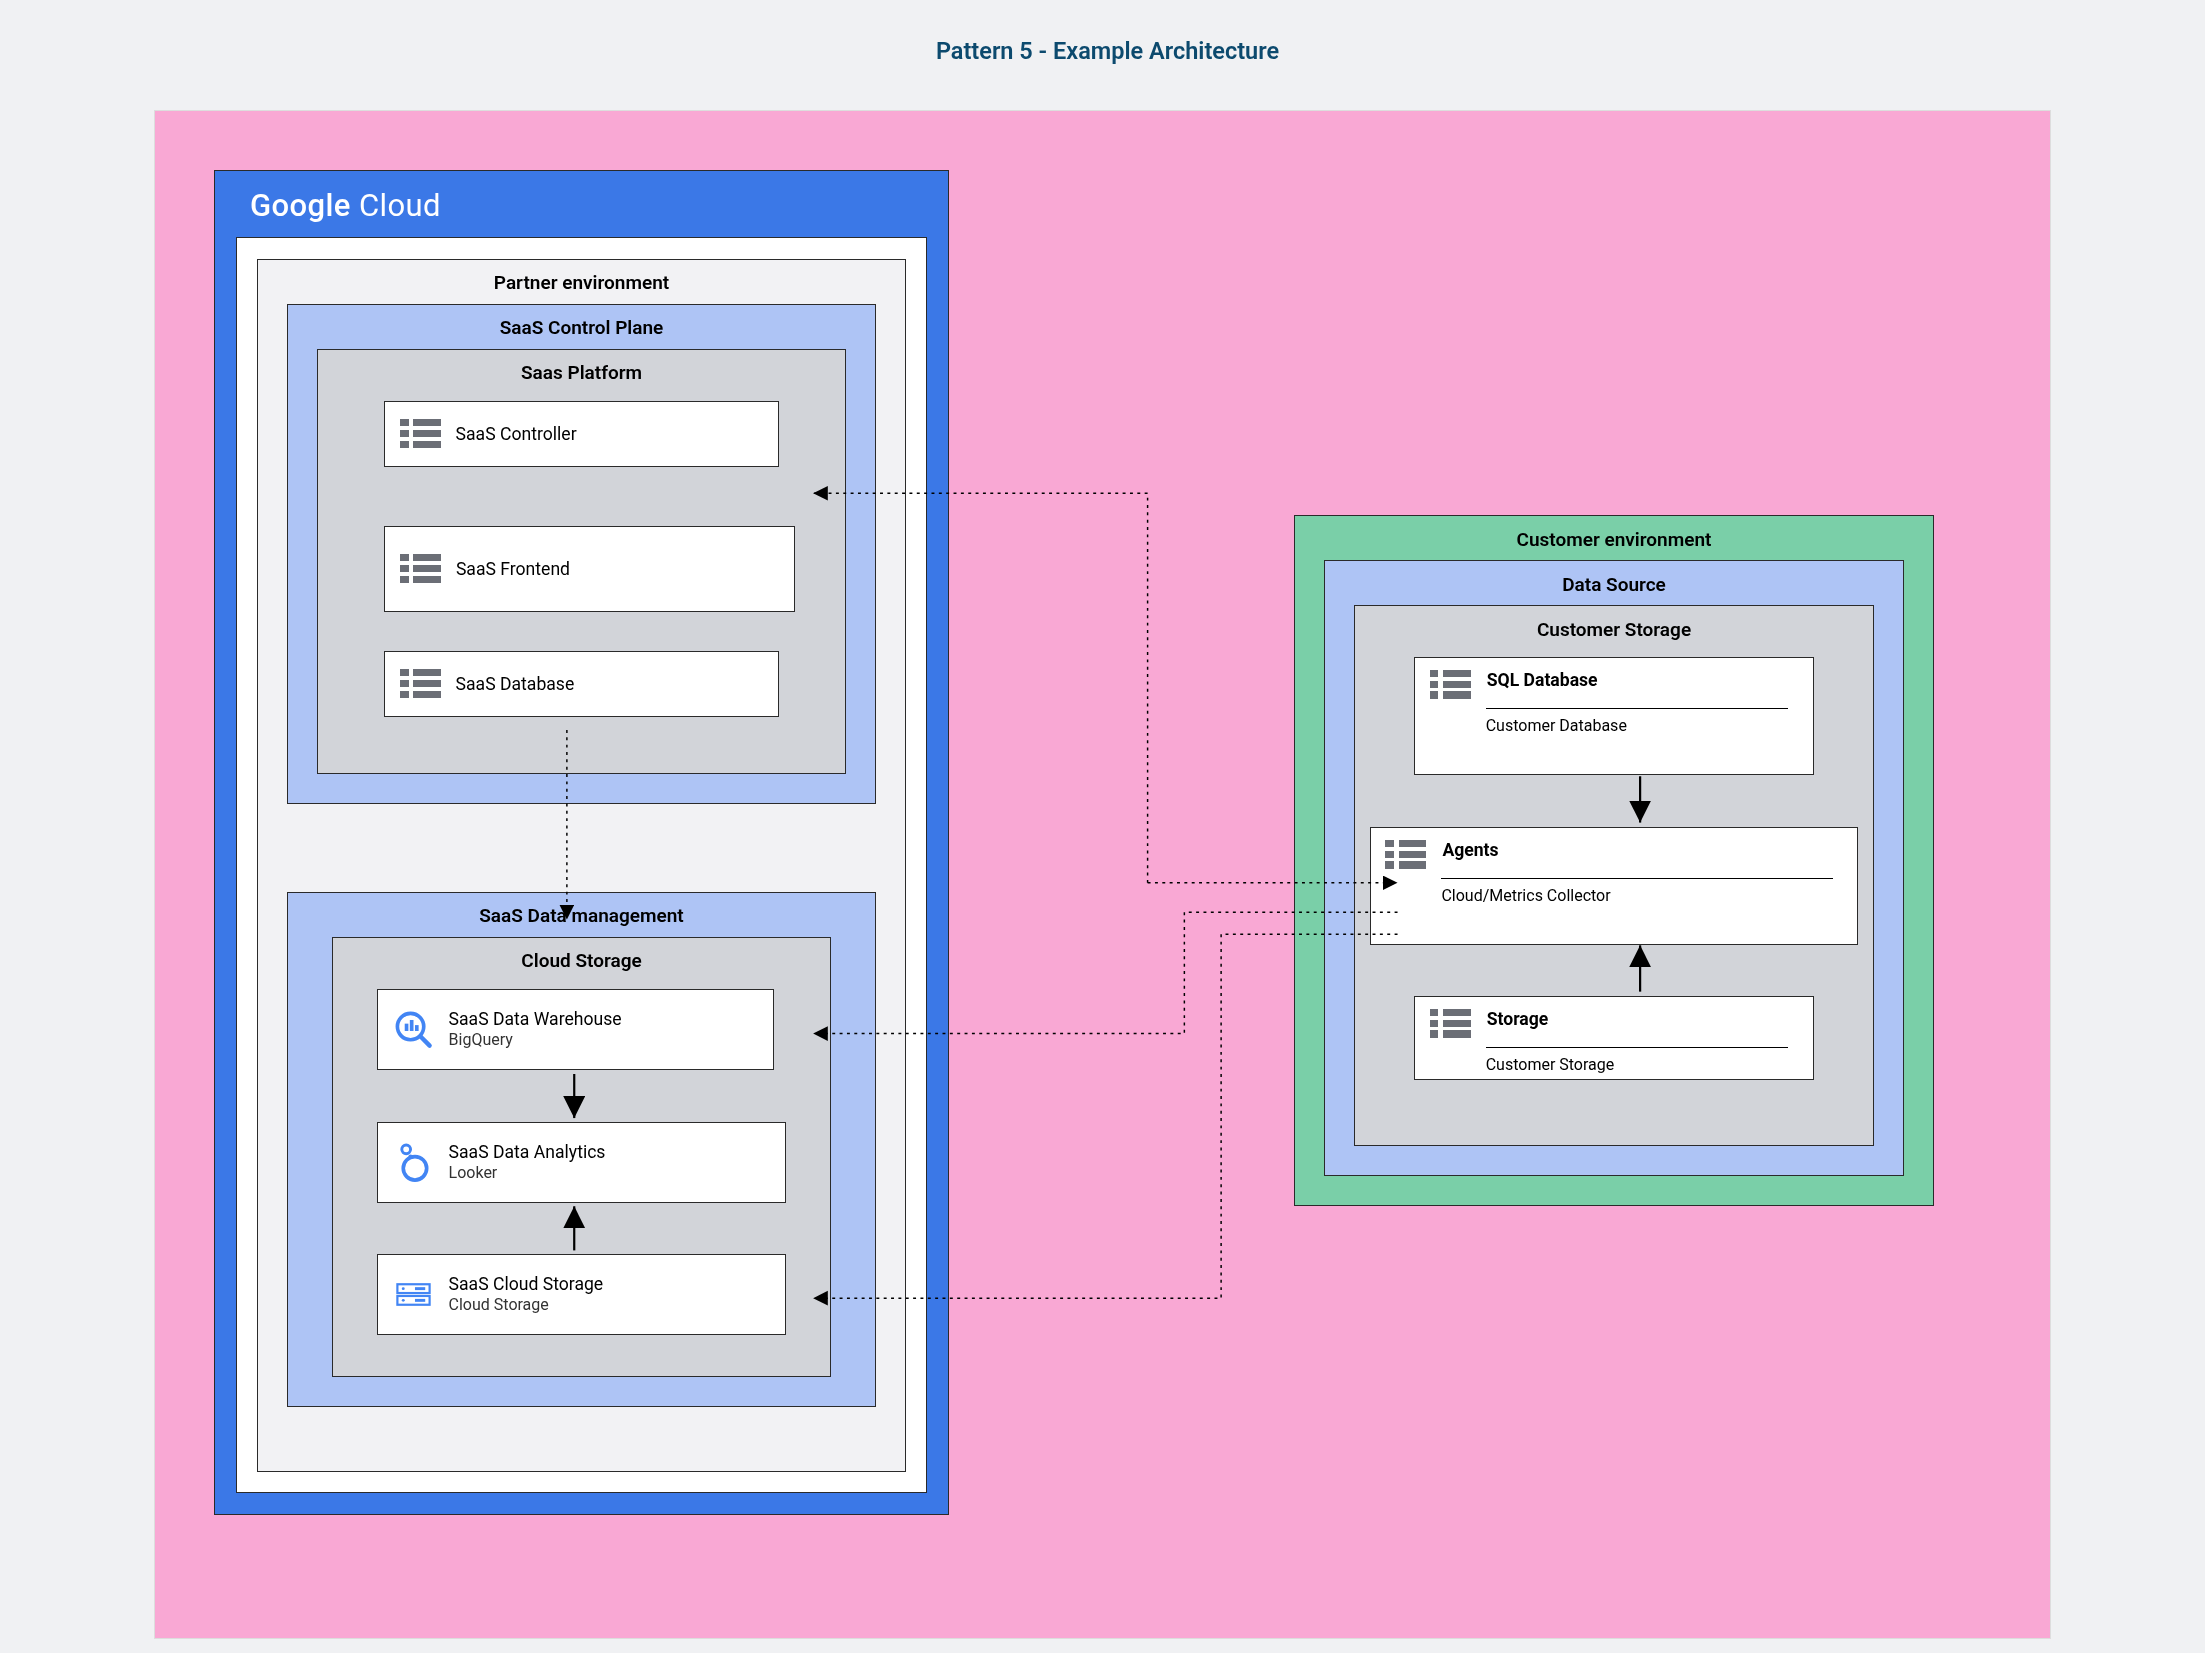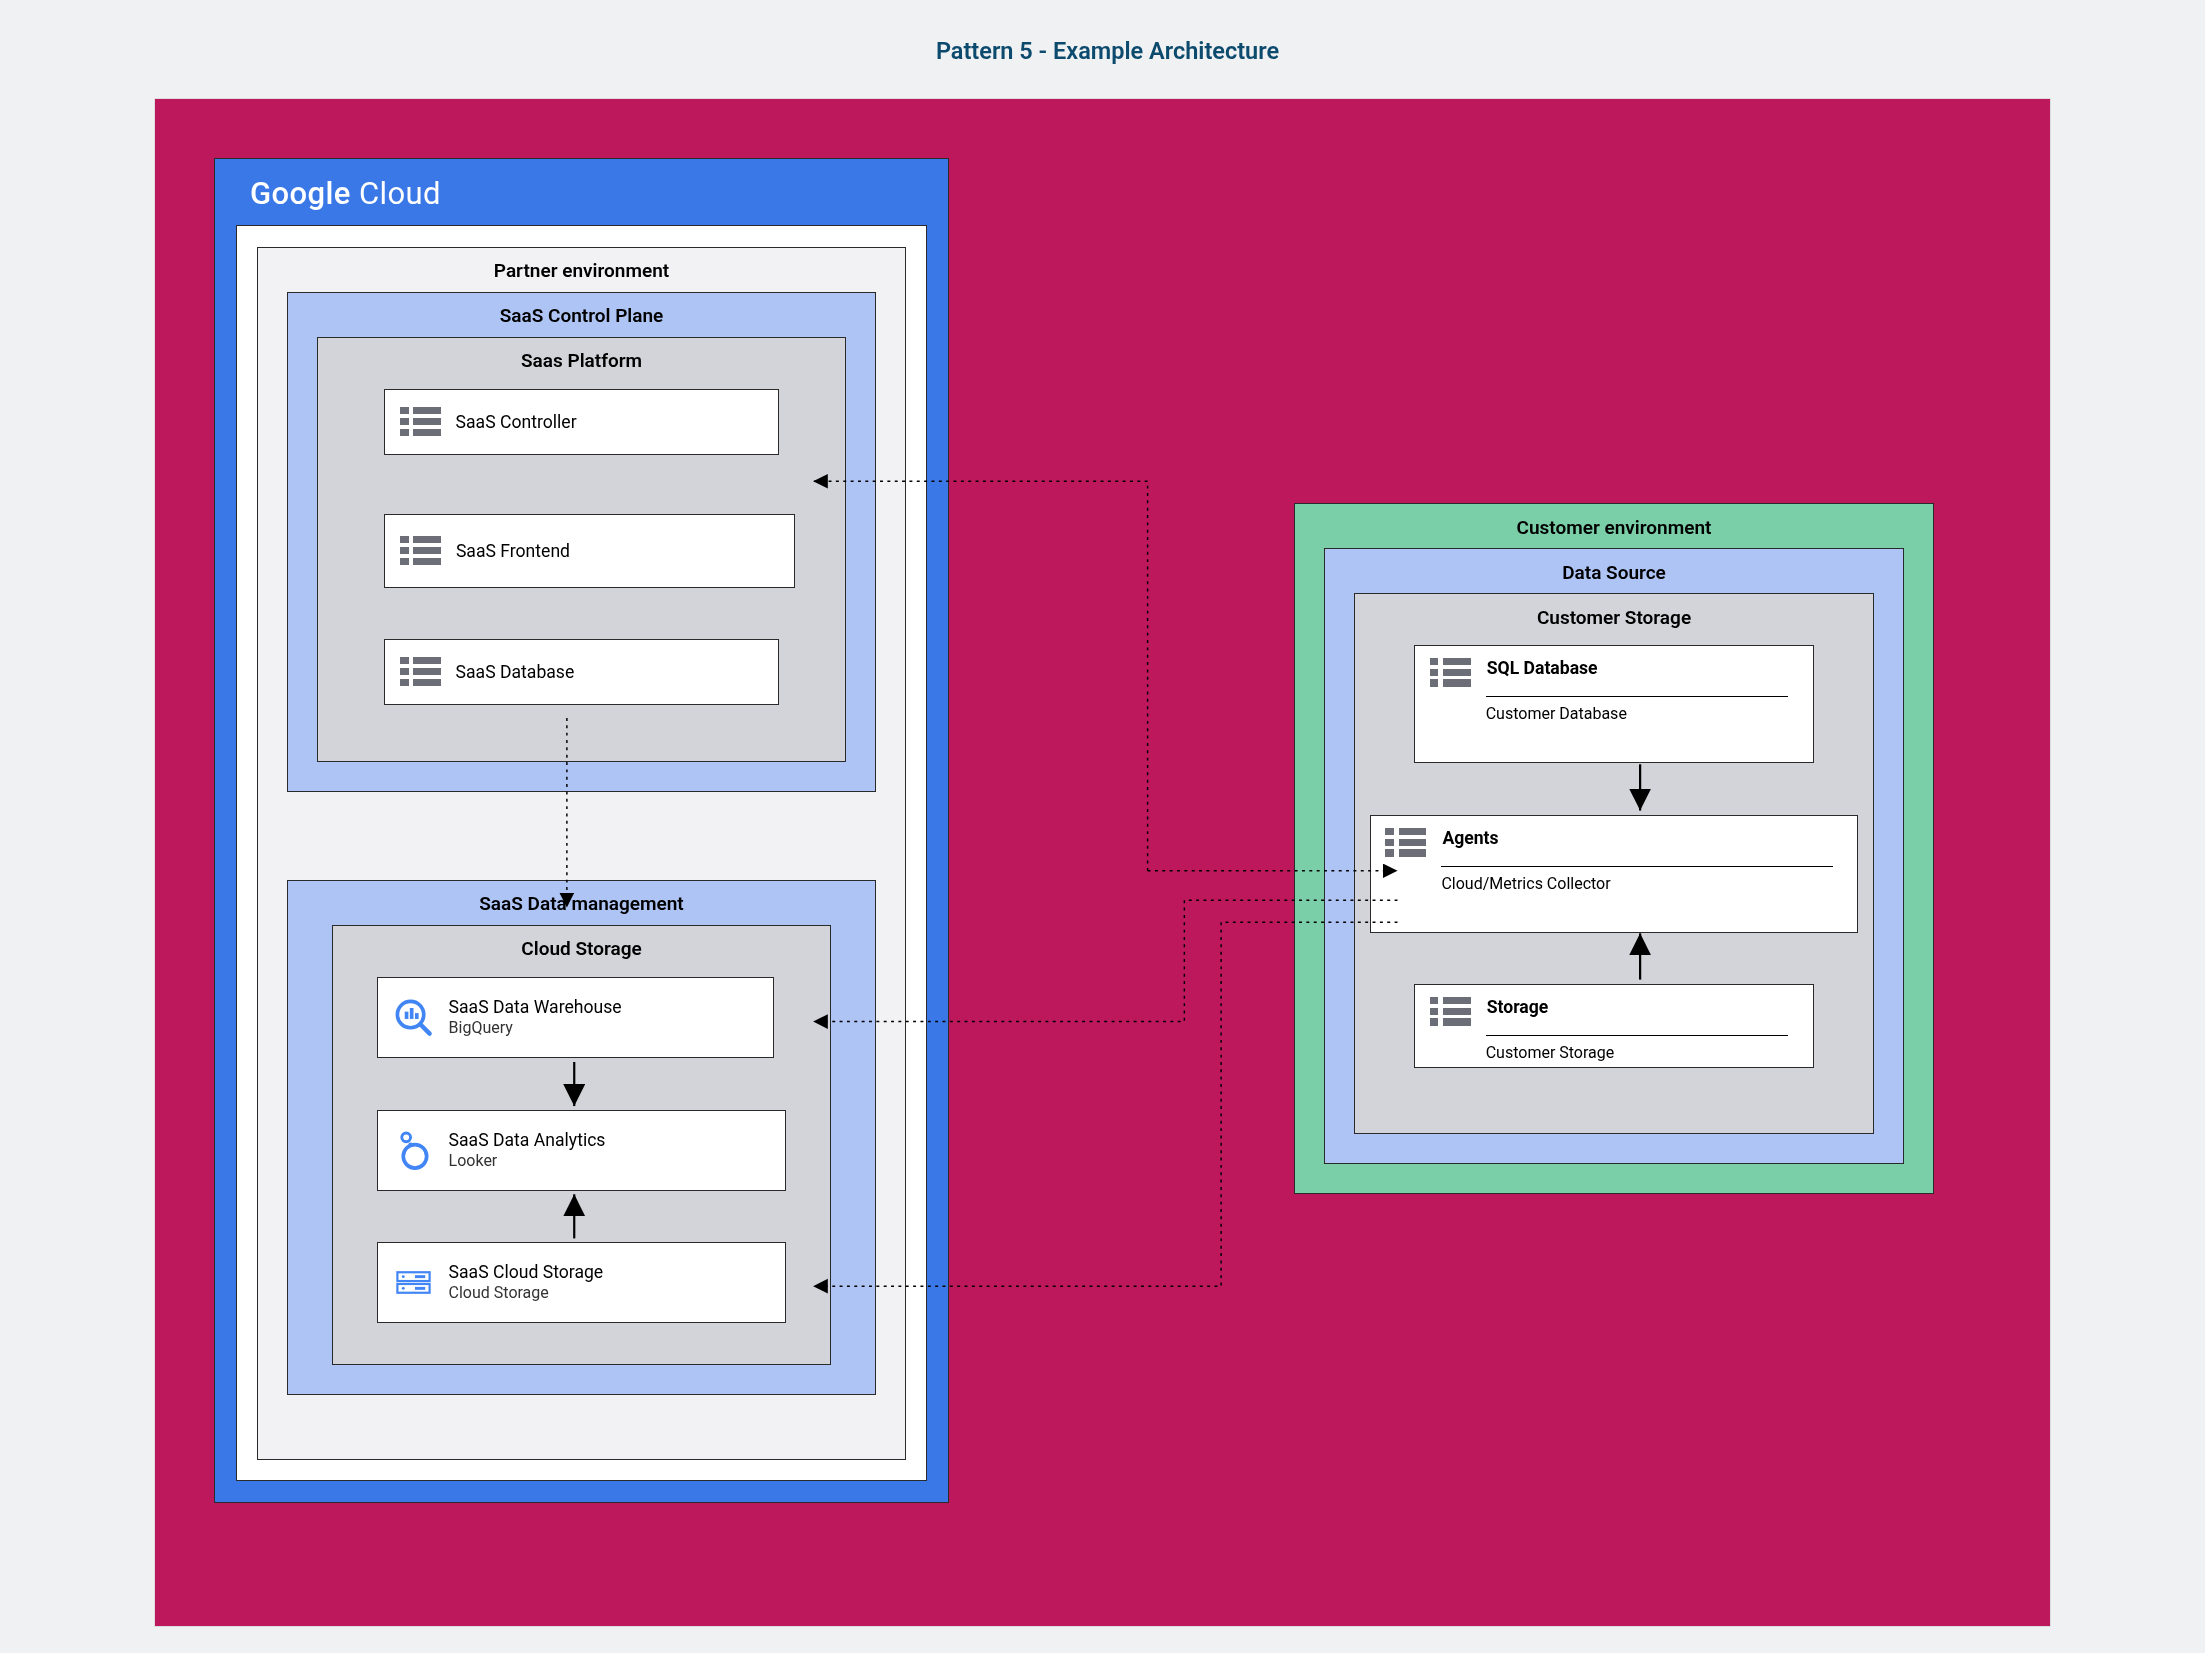--- a/index.html
+++ b/index.html
@@ -19,22 +19,22 @@
   .title-bar {
     text-align: center;
     padding: 37px 0 29px 10px;
     font-size: 23.5px;
     font-weight: 600;
     color: #0c4a6e;
     background: #f0f1f3;
   }
   .canvas {
     position: relative;
-    background: #be185d;
-    margin: 4px auto;
+    background: #f9a8d4;
+    margin: 16px auto;
     width: 1897px;
     height: 1529px;
     border: 0.7px solid #ddd;
   }
 
   
   .gc-frame {
     position: absolute;
     left: 59px;
     top: 59px;
@@ -208,21 +208,21 @@
                         <div class="sq"></div>
                         <div class="bar"></div>
                       </div>
                     </div>
                 </div>
                 <div class="labels">
                     <div class="name">SaaS Controller</div>
                   </div>
               </div>
 
-              <div class="item-card" style="left:66px; right:50px; top:176px; height:74px;padding-left:15px;">
+              <div class="item-card" style="left:66px; right:50px; top:176px; height:86px;padding-left:15px;">
                 <div class="icon">
                   <div class="triplelines">
                       <div class="row">
                         <div class="sq"></div>
                         <div class="bar"></div>
                       </div>
                       <div class="row">
                         <div class="sq"></div>
                         <div class="bar"></div>
                       </div>

